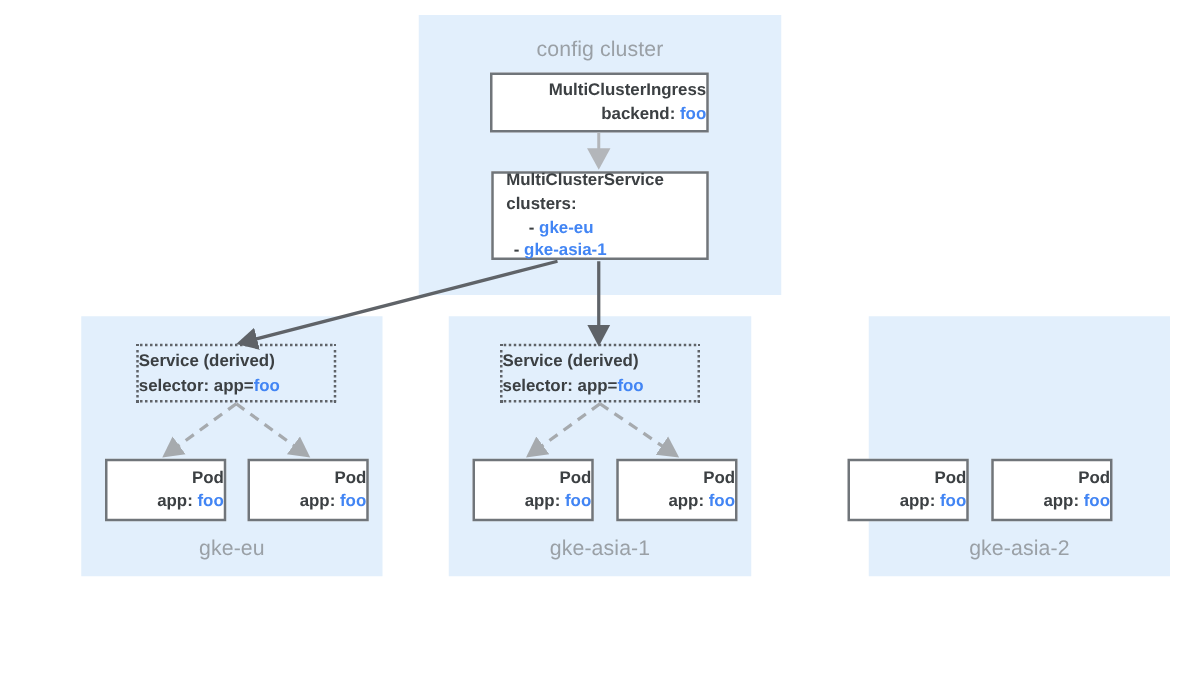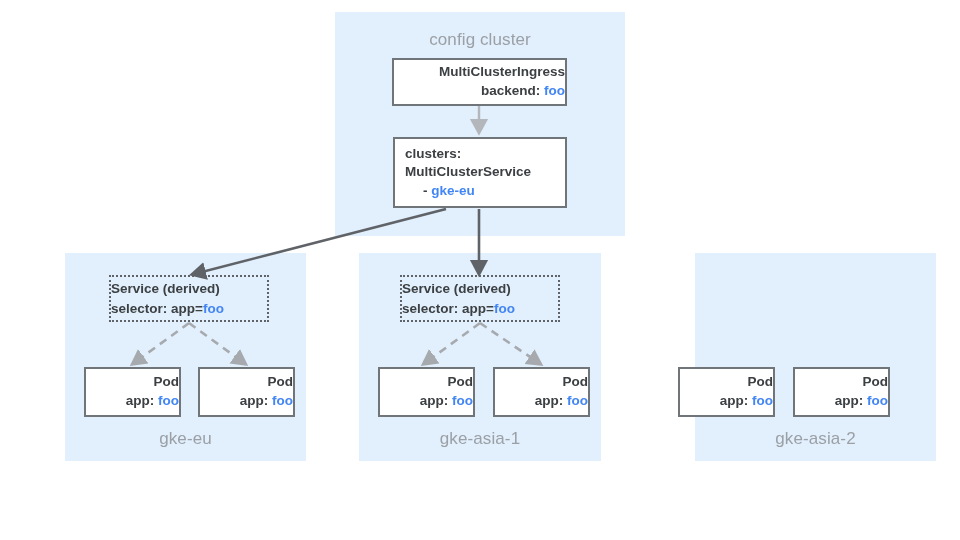--- a/index.html
+++ b/index.html
@@ -93,24 +93,26 @@
     <div class="panel-title top">config cluster</div>
   </div>
 
   <div class="box" style="left:386px; top:58px; width:175px; height:48px;">
     <div class="ln">MultiClusterIngress</div>
     <div class="ln"><span>backend:</span>
       <span class="accent">foo</span></div>
   </div>
 
   <div class="box left-align" style="left:387px; top:137px; width:174px; height:71px;">
+    <div class="ln center-head">MultiClusterService</div>
     <div class="ln">clusters:</div>
-    <div class="ln center-head">MultiClusterService</div>
     <div class="ln" style="padding-left:28px;"><span>-</span>
       <span class="accent">gke-eu</span></div>
+    <div class="ln" style="padding-left:16px;"><span>-</span>
+      <span class="accent">gke-asia-1</span></div>
   </div>
 
   <div class="panel" style="left:59px; top:253px; width:241px; height:208px;">
     <div class="panel-title bottom">gke-eu</div>
   </div>
 
   <div class="dotted-box" style="left:103px; top:275px; width:160px; height:47px;">
     <div class="ln">Service (derived)</div>
     <div class="ln"><span>selector: app=</span><span class="accent">foo</span></div>
   </div>

